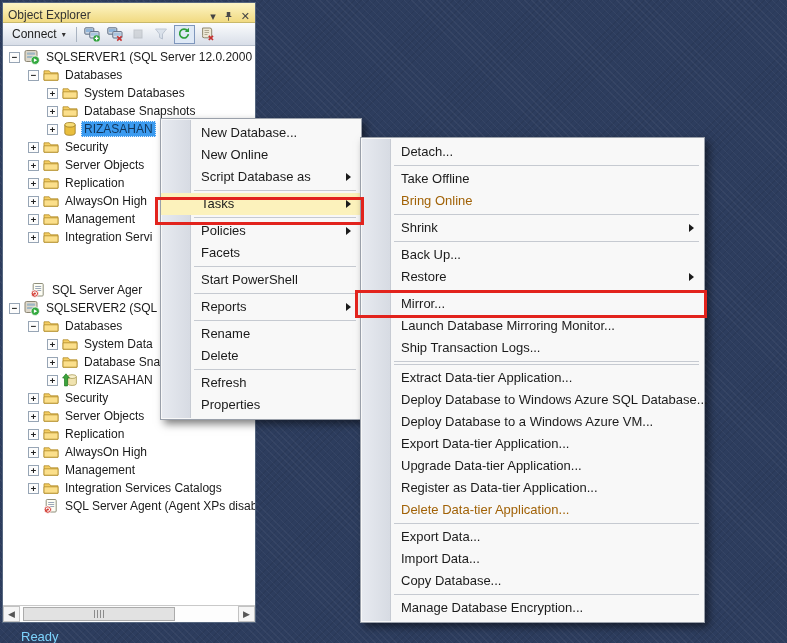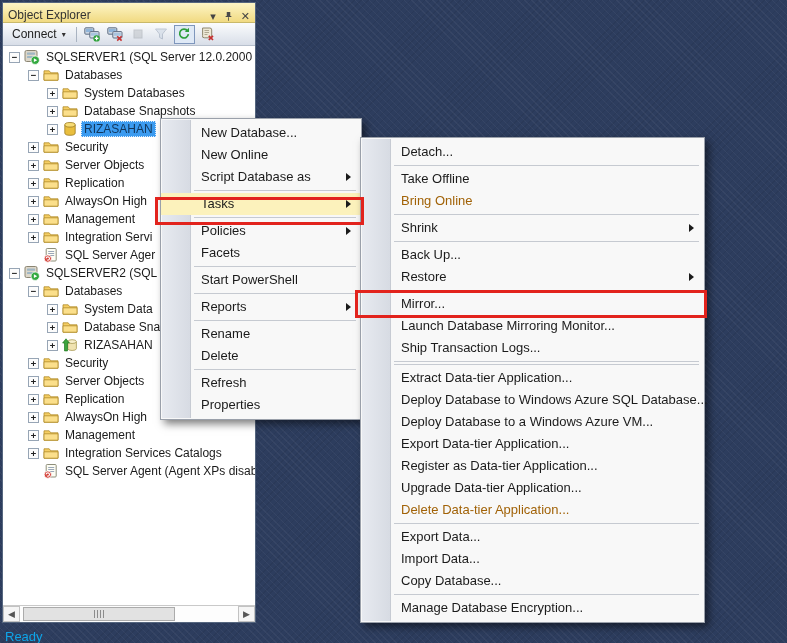--- a/index.html
+++ b/index.html
@@ -71,21 +71,21 @@
     background:#F5F5F5;border:1px solid #C2C2C2;color:#555;font-size:9px;line-height:9px;
   }
   .sb-track{flex:1;position:relative;background:#FDFDFD;}
   .sb-thumb{
     position:absolute;left:3px;top:1px;bottom:1px;width:152px;
     background:#E2E2E2;border:1px solid #ABABAB;
     display:flex;align-items:center;justify-content:center;
   }
   .sb-grip{width:11px;height:8px;background:repeating-linear-gradient(90deg,#8C8C8C 0 1px,transparent 1px 3px);}
 
-  .status{position:absolute;left:5px;top:629px;font-size:13px;color:#0ea5e9;z-index:1;}
+  .status{position:absolute;left:21px;top:629px;font-size:13px;color:#7dd3fc;z-index:1;}
 
   
   .menu{
     position:absolute;background:#F8F8F8;border:1px solid #9AA0AA;
     box-shadow:4px 4px 8px rgba(0,0,0,.5);
     padding:3px 1px 3px 0;z-index:10;
   }
   .menu::before{
     content:"";position:absolute;left:1px;top:1px;bottom:1px;width:28px;
     background:linear-gradient(to right,#E7EAF0,#D7DBE3);
@@ -288,21 +288,21 @@
       <div class="trow" style="padding-left: 25px;">
         <span class="expander">+</span>
         <span class="ticon">
           <svg viewBox="0 0 16 16">
             <path d="M1 3.8 L6.2 3.8 L7.8 5.8 L15 5.8 L15 13.2 L1 13.2 Z" fill="#F5CE63" stroke="#B08A2A" stroke-width="0.8"></path>
             <path d="M1 6.8 L15 6.8 L15 13.2 L1 13.2 Z" fill="#FBDF8B" stroke="#B08A2A" stroke-width="0.8"></path>
           </svg>
         </span>
         <span class="tlabel">Integration Servi</span>
       </div>
-      <div class="trow" style="padding-left: 25px;">
+      <div class="trow" style="padding-left: 12px; margin-top: 35px;">
         <span class="expander none"></span>
         <span class="ticon">
           <svg viewBox="0 0 16 16">
             <rect x="3.2" y="1.5" width="10" height="12.5" rx="1" fill="#FDFDF4" stroke="#8E8E7A"></rect>
             <path d="M5.2 4.5 h6 M5.2 6.5 h6 M5.2 8.5 h6" stroke="#9AA7B8" stroke-width="1"></path>
             <circle cx="4.8" cy="11.6" r="3.6" fill="#D23B32" stroke="#FFFFFF" stroke-width="0.8"></circle>
             <path d="M3.1 11.6 a1.7 1.7 0 1 1 1.7 1.7" stroke="#FFFFFF" stroke-width="1.1" fill="none"></path>
             <path d="M4.3 13.9 l0.8 -1.1 -1.5 -0.3 Z" fill="#FFFFFF"></path>
           </svg>
         </span>
@@ -483,22 +483,22 @@
     <div class="msep"></div>
     <div class="mitem"><span>Mirror...</span></div>
     <div class="mitem"><span>Launch Database Mirroring Monitor...</span></div>
     <div class="mitem"><span>Ship Transaction Logs...</span></div>
     <div class="msep"></div>
     <div class="msep"></div>
     <div class="mitem"><span>Extract Data-tier Application...</span></div>
     <div class="mitem"><span>Deploy Database to Windows Azure SQL Database...</span></div>
     <div class="mitem"><span>Deploy Database to a Windows Azure VM...</span></div>
     <div class="mitem"><span>Export Data-tier Application...</span></div>
+    <div class="mitem"><span>Upgrade Data-tier Application...</span></div>
     <div class="mitem"><span>Register as Data-tier Application...</span></div>
-    <div class="mitem"><span>Upgrade Data-tier Application...</span></div>
     <div class="mitem dis"><span>Delete Data-tier Application...</span></div>
     <div class="msep"></div>
     <div class="mitem"><span>Export Data...</span></div>
     <div class="mitem"><span>Import Data...</span></div>
     <div class="mitem"><span>Copy Database...</span></div>
     <div class="msep"></div>
     <div class="mitem"><span>Manage Database Encryption...</span></div>
   </div>
 
 <div class="annot" id="annot-tasks"></div>

